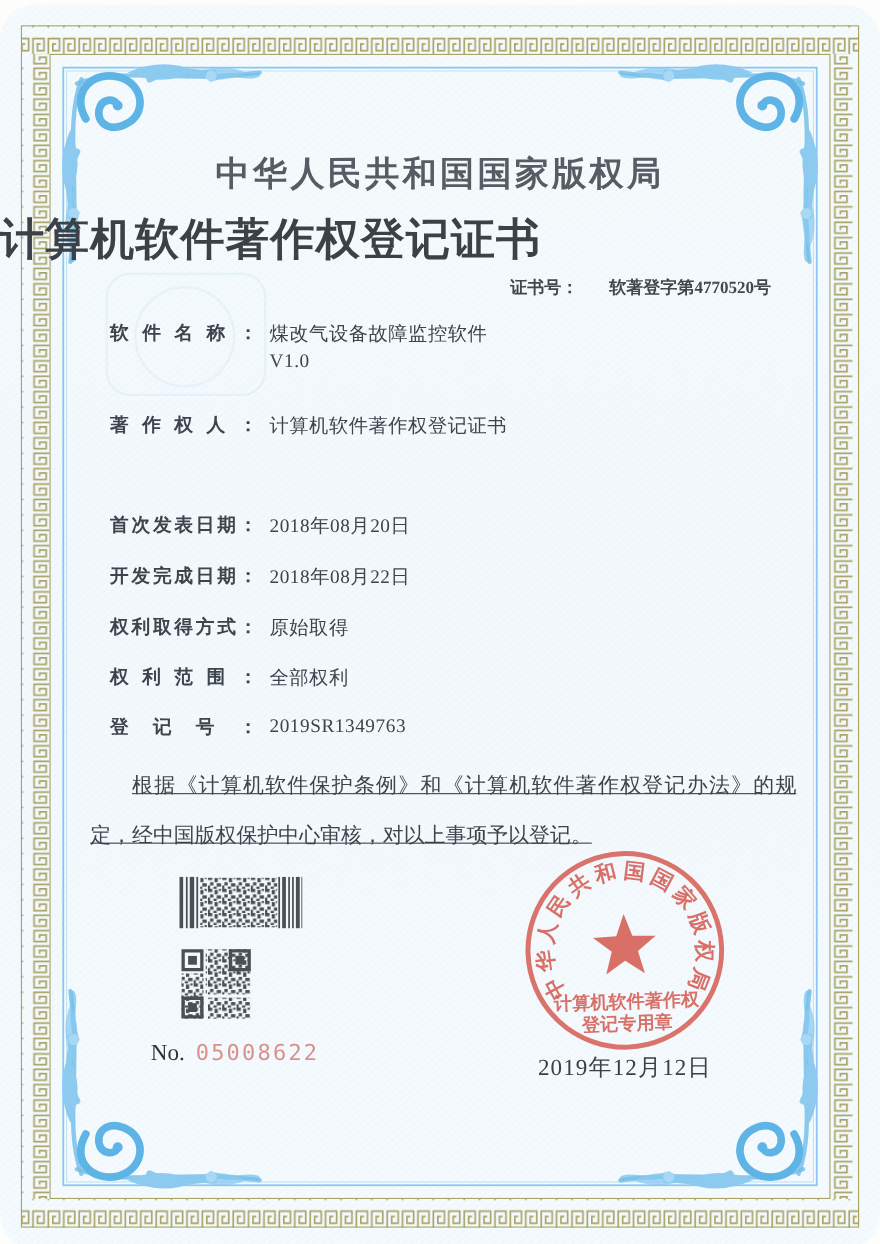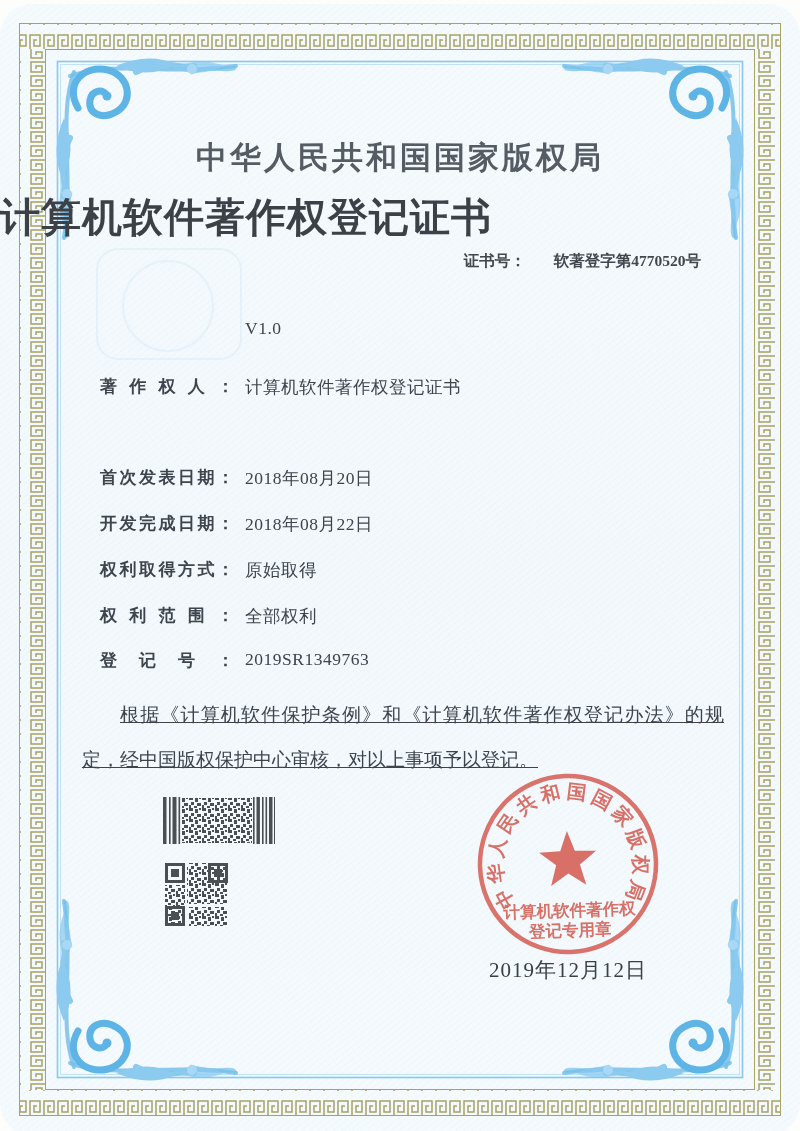--- a/index.html
+++ b/index.html
@@ -189,20 +189,24 @@
   <div class="watermark">
     <div class="inner-circle"></div>
   </div>
 
   <div class="authority">中华人民共和国国家版权局</div>
   <div class="cert-title">计算机软件著作权登记证书</div>
   <div class="certno-line">
     <span class="lbl">证书号：</span><span>软著登字第4770520号</span>
   </div>
 
+  <div class="row" style="top:287px">
+    <span class="flabel">软件名称：</span>
+    <span class="fvalue">煤改气设备故障监控软件</span>
+  </div>
   <div class="row" style="top:314px">
     <span class="fvalue">V1.0</span>
   </div>
   <div class="row" style="top:371px">
     <span class="flabel">著作权人：</span>
     <span class="fvalue">计算机软件著作权登记证书</span>
   </div>
   <div class="row" style="top:462px">
     <span class="flabel">首次发表日期：</span>
     <span class="fvalue">2018年08月20日</span>
@@ -262,20 +266,23 @@
     <g fill="#4a4f52">
       <path d="M2,2 h20 v20 h-20 Z M5,5 v14 h14 V5 Z" fill-rule="evenodd"></path>
       <rect x="8" y="8" width="8" height="8"></rect>
       <path d="M45,2 h20 v20 h-20 Z M48,5 v14 h14 V5 Z" fill-rule="evenodd"></path>
       <rect x="51" y="8" width="8" height="8"></rect>
       <path d="M2,45 h20 v20 h-20 Z M5,48 v14 h14 V48 Z" fill-rule="evenodd"></path>
       <rect x="8" y="51" width="8" height="8"></rect>
     </g>
   </svg>
 
+  <div class="serial-line">
+    <span>No.</span><span class="num">05008622</span>
+  </div>
 
   <svg class="seal" viewBox="0 0 200 200" xmlns="http://www.w3.org/2000/svg">
     <defs>
       <path id="sealArc" d="M 45.9,137.9 A 66,66 0 1 1 154.1,137.9" fill="none"></path>
     </defs>
     <circle cx="100" cy="100" r="88" fill="none" stroke="#d4584e" stroke-width="4.5" opacity="0.9"></circle>
     <polygon points="100,67 107.3,86.9 128.5,87.7 111.9,100.9 117.6,121.3 100,109.5 82.4,121.3 88.1,100.9 71.5,87.7 92.7,86.9" fill="#d4584e" opacity="0.92"></polygon>
     <text font-size="19.5" font-weight="bold" fill="#d4584e" opacity="0.92" font-family="Liberation Serif, DejaVu Serif, serif">
       <textPath href="#sealArc" startOffset="0" textLength="284" lengthAdjust="spacing">中华人民共和国国家版权局</textPath>
     </text>

